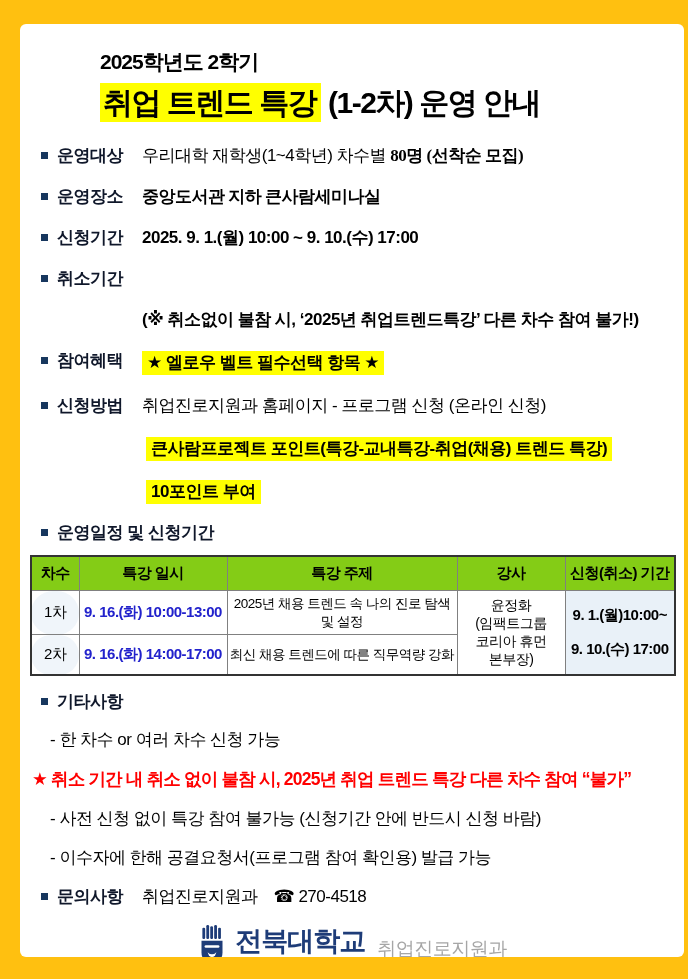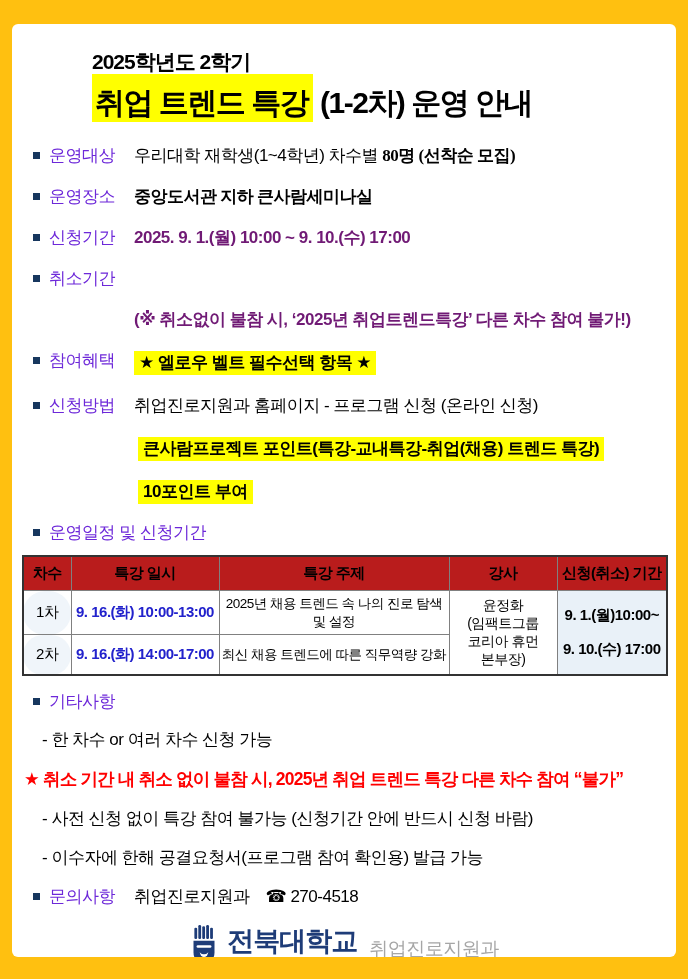--- a/index.html
+++ b/index.html
@@ -4,62 +4,62 @@
 <style>
   html,body{margin:0;padding:0;}
   body{
     width:688px;height:979px;
     background:#FFC010;
     font-family:"Liberation Sans","DejaVu Sans",sans-serif;
     position:relative;
     color:#000;
   }
   .panel{
-    position:absolute;left:12px;top:24px;width:664px;height:933px;
+    position:absolute;left:20px;top:24px;width:664px;height:933px;
     background:#ffffff;border-radius:6px;overflow:hidden;
   }
   
   .subtitle{
     margin:24px 0 0 80px;
     font-size:21px;font-weight:bold;letter-spacing:-1px;
   }
   .main-title{
     margin:9px 0 0 80px;
     font-size:30px;font-weight:bold;letter-spacing:-1.5px;
     line-height:1.2;
   }
   .hl{background:#FFFF00;}
-  .main-title .hl{padding:12px 5px 3px 3px;}
+  .main-title .hl{padding:3px 5px 3px 3px;}
   
   .info{margin-top:25px;font-size:17px;letter-spacing:-0.5px;}
   .row{display:flex;align-items:flex-start;margin:0 14px 21px 21px;line-height:20px;}
   .bullet{
     flex:0 0 7px;width:7px;height:7px;background:#17375E;
     margin:6px 9px 0 0;
   }
   .label{
-    flex:0 0 85px;color:#6d28d9;font-weight:normal;
+    flex:0 0 85px;color:#0f172a;font-weight:bold;
   }
   .content{flex:1;}
-  .red{color:#701a75;font-weight:bold;}
+  .red{color:#000000;font-weight:bold;}
   .bold{font-weight:bold;font-family:Liberation Serif, serif;}
   .note-row{margin-left:122px;margin-bottom:21px;line-height:20px;}
   .hl-line{
     display:inline-block;background:#FFFF00;font-weight:bold;
     padding:2px 5px;letter-spacing:-0.5px;
   }
   .hl-row{margin-left:126px;margin-bottom:19px;line-height:20px;}
   
   table{
     border-collapse:collapse;table-layout:fixed;
     margin:4px 0 0 10px;width:644px;
     border:2px solid #333;
   }
   th{
-    background:#b91c1c;font-size:15px;font-weight:bold;
+    background:#84cc16;font-size:15px;font-weight:bold;
     border:1px solid #808080;padding:7px 1px;letter-spacing:-0.5px;margin-top:36px;
   }
   td{
     border:1px solid #808080;text-align:center;vertical-align:middle;
     font-size:14px;padding:4px 2px;letter-spacing:-0.5px;
   }
   td.cell-no{background:#F0F5FA;font-size:15px;border-radius:22px;}
   td.cell-dt{color:#2222CC;font-weight:bold;font-size:15px;}
   td.cell-topic{font-size:13.5px;line-height:1.3;}
   td.cell-inst{font-size:14px;line-height:1.3;}

